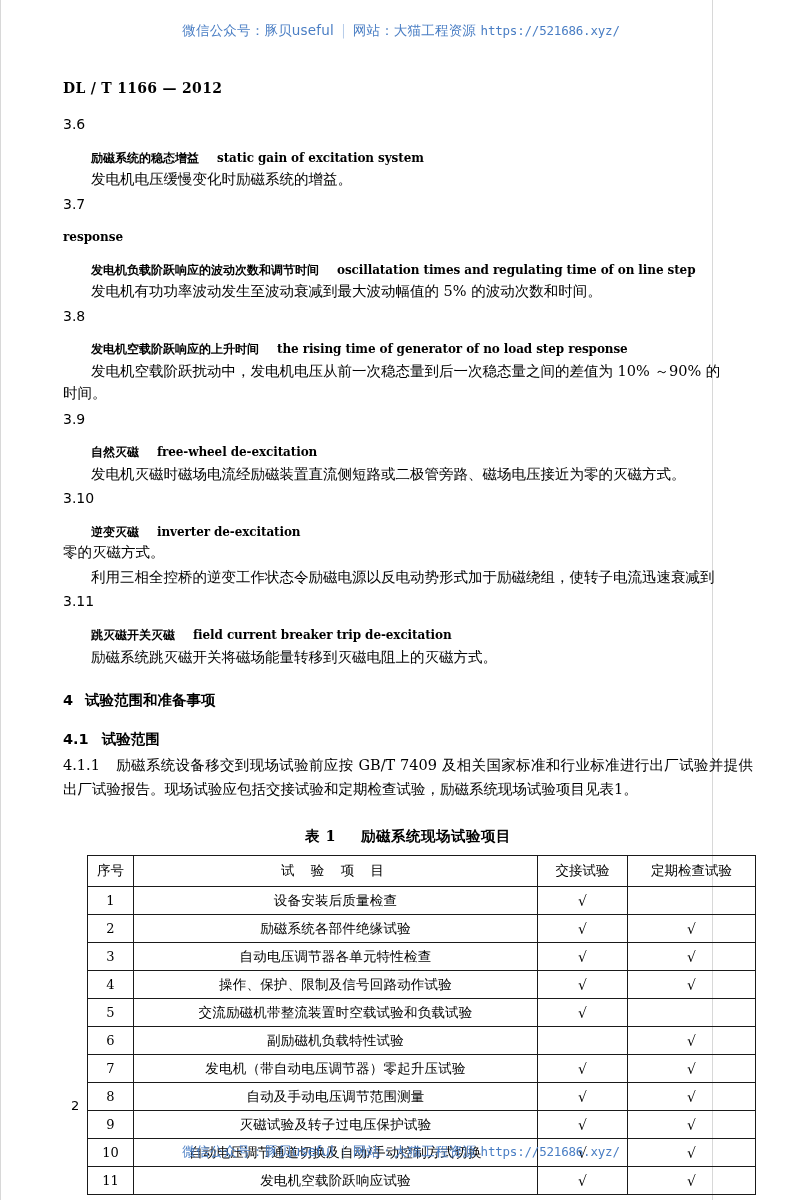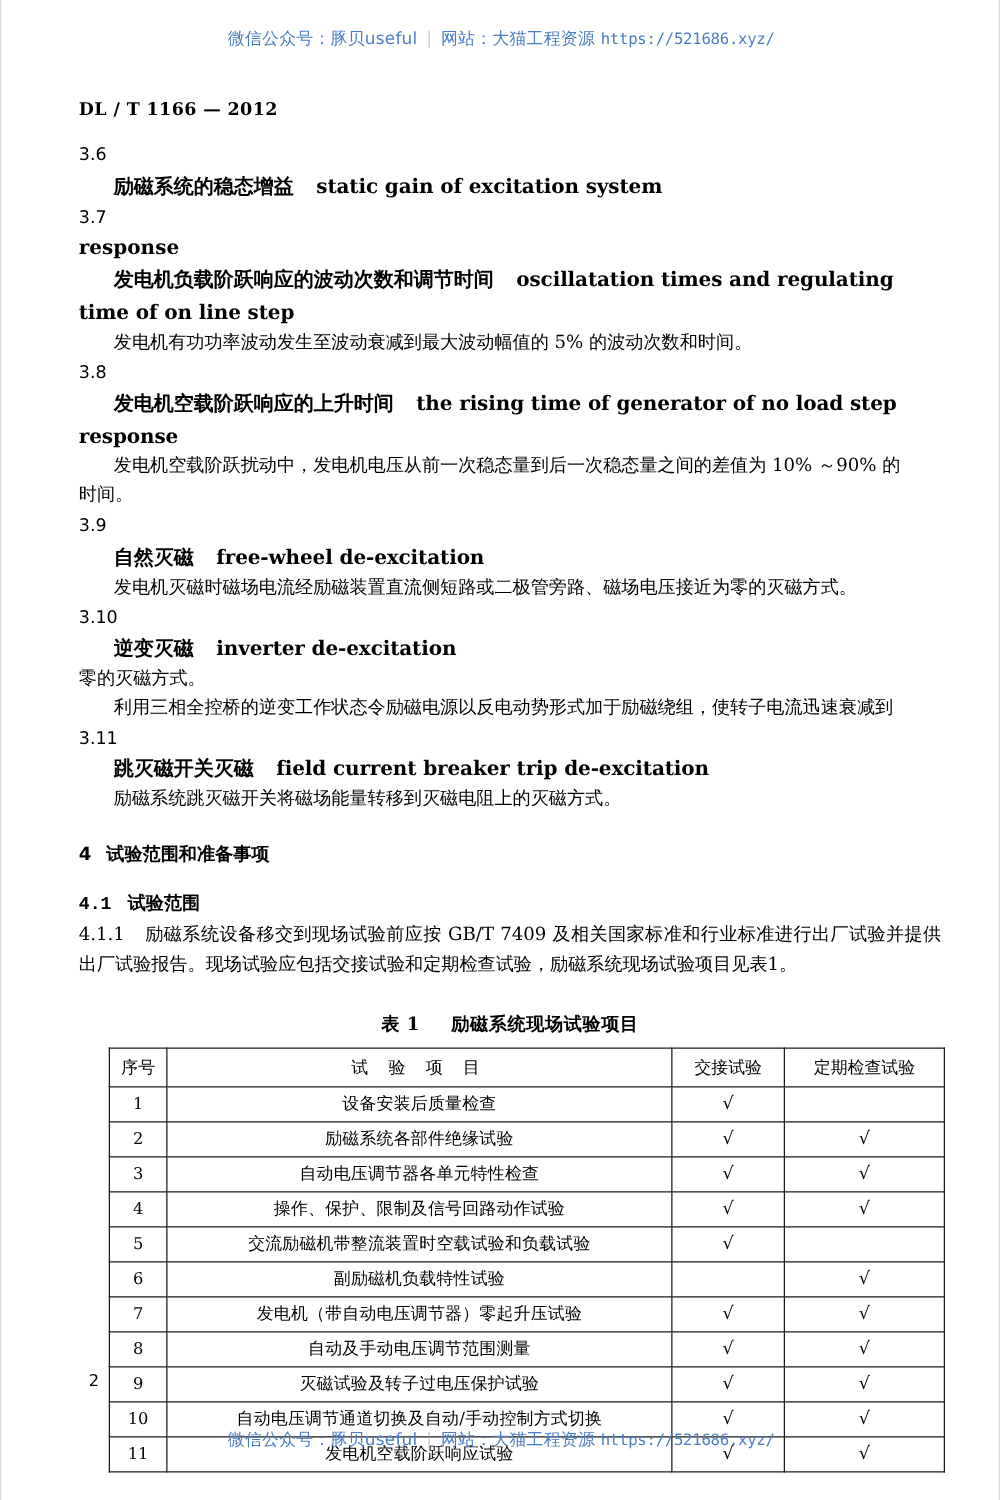--- a/index.html
+++ b/index.html
@@ -12,21 +12,21 @@
     height: 1200px;
     position: relative;
     font-family: "DejaVu Serif", "Liberation Serif", serif;
     color: #000000;
     overflow: hidden;
   }
 
   .page {
     position: absolute;
     left: 0; top: 0;
-    width: 800px;
+    width: 713px;
     height: 1200px;
     box-sizing: border-box;
     border-left: 1px solid #d8d8d8;
     border-right: 1px solid #d8d8d8;
     background: #fff;
   }
 
   
   .watermark {
     position: absolute;
@@ -70,59 +70,60 @@
 
   .clause-num {
     font-family: "DejaVu Sans", "Liberation Sans", sans-serif;
     font-size: 14px;
     line-height: 1.55;
     margin-top: 2px;
   }
 
   .term-line {
     font-weight: bold;
-    font-size: 16px;
+    font-size: 12px;
     line-height: 1.62;
     text-indent: 28px;
+    margin-top: 13px;
   }
   .term-line .en {
     font-family: "DejaVu Serif", "Liberation Serif", serif;
     font-weight: bold;
     padding-left: 18px;
     letter-spacing: -0.1px;
   }
   .term-line.cont {
     text-indent: 0;
   }
 
   .def-line {
     font-size: 14.5px;
     line-height: 1.62;
     text-indent: 28px;
     text-align: justify;
   }
-  .def-line.cont { text-indent: 0; }
+  .def-line.cont { text-indent: 0; font-family: Liberation Mono, monospace; }
 
   .heading-1 {
     font-family: "DejaVu Sans", "Liberation Sans", sans-serif;
     font-weight: bold;
     font-size: 14.5px;
     margin-top: 22px;
     margin-bottom: 4px;
   }
   .heading-1 .num { padding-right: 12px; }
 
   .heading-2 {
     font-family: "DejaVu Sans", "Liberation Sans", sans-serif;
     font-weight: bold;
     font-size: 14.5px;
     margin-top: 20px;
     margin-bottom: 4px;
   }
-  .heading-2 .num { padding-right: 13px; font-family: Liberation Mono, monospace; }
+  .heading-2 .num { padding-right: 13px; }
 
   .para {
     font-size: 14.5px;
     line-height: 1.66;
     text-align: justify;
     margin-top: 4px;
   }
   .para .lead { padding-right: 16px; }
 
   .table-caption {
@@ -182,20 +183,21 @@
   <div class="watermark" id="watermark-top">
     <span>微信公众号：豚贝useful</span><span class="sep">|</span><span>网站：大猫工程资源</span>&nbsp;<span class="url">https://521686.xyz/</span>
   </div>
 
   <div class="doc">
 
     <div class="std-id">DL / T 1166 — 2012</div>
 
     <div class="clause-num">3.6</div>
     <div class="term-line"><span>励磁系统的稳态增益</span><span class="en">static gain of excitation system</span></div>
+    <div class="def-line">发电机电压缓慢变化时励磁系统的增益。</div>
 
     <div class="clause-num">3.7</div>
     <div class="term-line cont">response</div>
     <div class="term-line"><span>发电机负载阶跃响应的波动次数和调节时间</span><span class="en">oscillatation times and regulating time of on line step</span></div>
     <div class="def-line">发电机有功功率波动发生至波动衰减到最大波动幅值的 5% 的波动次数和时间。</div>
 
     <div class="clause-num">3.8</div>
     <div class="term-line"><span>发电机空载阶跃响应的上升时间</span><span class="en">the rising time of generator of no load step response</span></div>
     <div class="def-line">发电机空载阶跃扰动中，发电机电压从前一次稳态量到后一次稳态量之间的差值为 10% ～90% 的</div>
     <div class="def-line cont">时间。</div>

